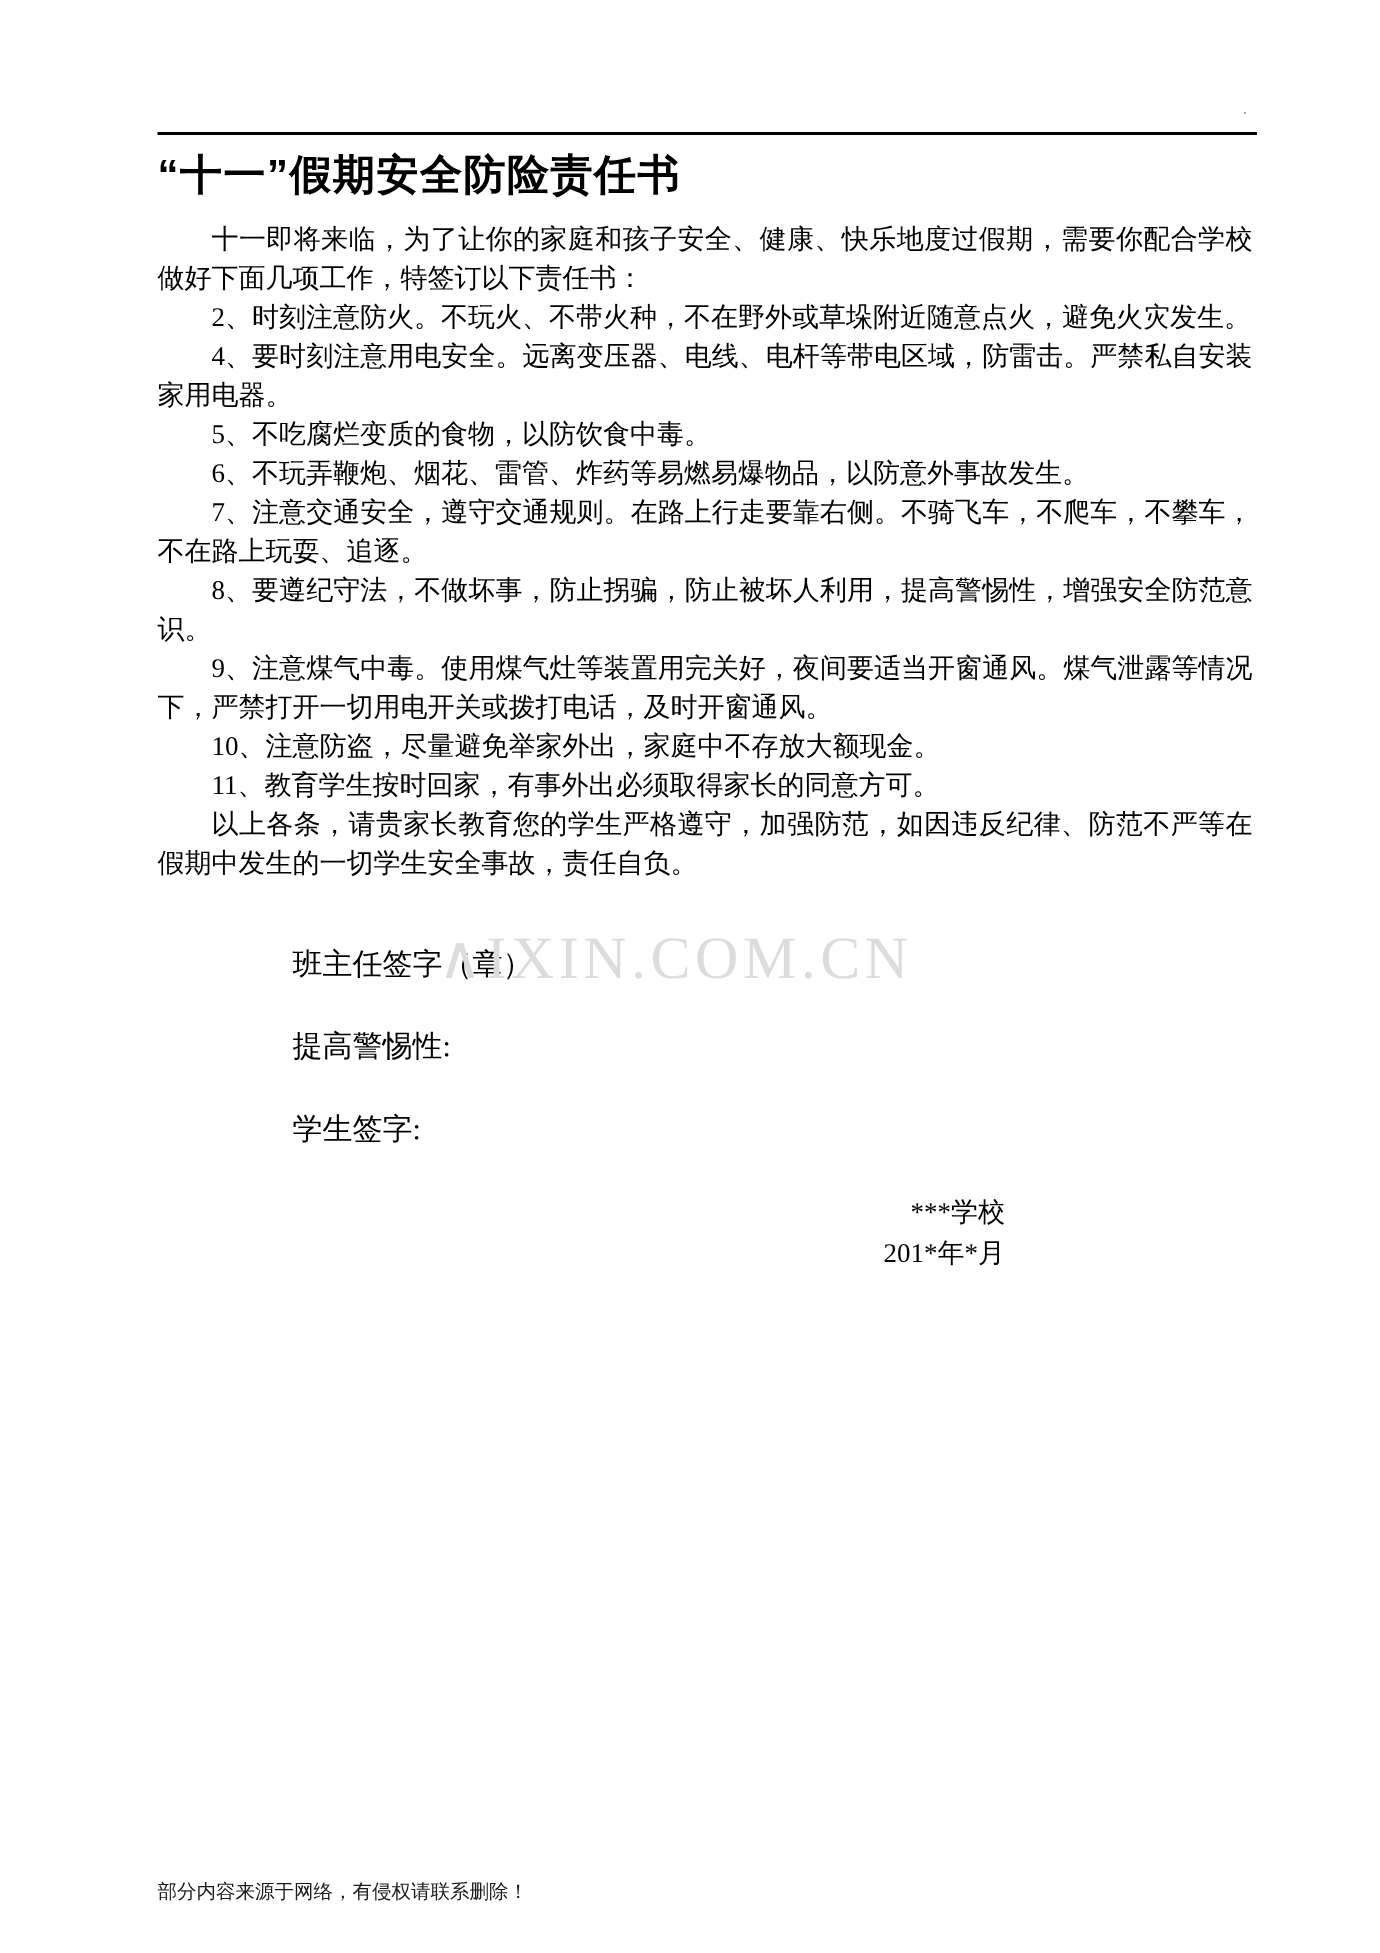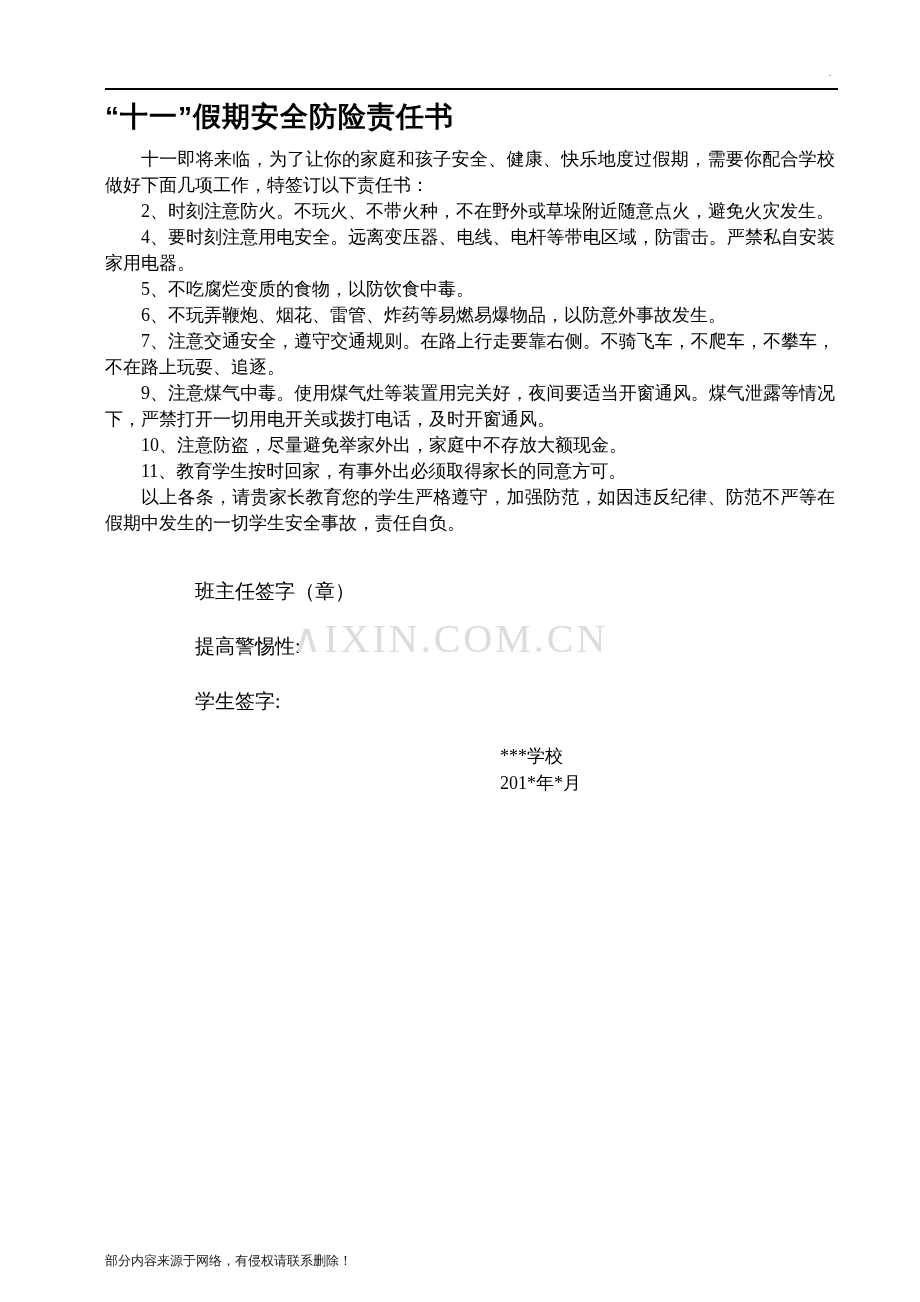--- a/index.html
+++ b/index.html
@@ -51,21 +51,21 @@
     font-size: 20px;
     line-height: 26px;
   }
   .signatures p {
     margin: 0 0 29px 0;
   }
   .school-block {
     margin: 10px 0 0 0;
     padding-left: 500px;
     width: 170px;
-    text-align: left;
+    text-align: right;
     font-size: 18px;
     line-height: 27px;
   }
   .school-block p {
     margin: 0;
   }
   .watermark {
     position: absolute;
     top: 615px;
     left: 292px;
@@ -96,20 +96,21 @@
 
   <h1 class="doc-title">“十一”假期安全防险责任书</h1>
 
   <div class="body-text">
     <p class="para">十一即将来临，为了让你的家庭和孩子安全、健康、快乐地度过假期，需要你配合学校做好下面几项工作，特签订以下责任书：</p>
     <p class="para">2、时刻注意防火。不玩火、不带火种，不在野外或草垛附近随意点火，避免火灾发生。</p>
     <p class="para">4、要时刻注意用电安全。远离变压器、电线、电杆等带电区域，防雷击。严禁私自安装家用电器。</p>
     <p class="para">5、不吃腐烂变质的食物，以防饮食中毒。</p>
     <p class="para">6、不玩弄鞭炮、烟花、雷管、炸药等易燃易爆物品，以防意外事故发生。</p>
     <p class="para">7、注意交通安全，遵守交通规则。在路上行走要靠右侧。不骑飞车，不爬车，不攀车，不在路上玩耍、追逐。</p>
+    <p class="para">8、要遵纪守法，不做坏事，防止拐骗，防止被坏人利用，提高警惕性，增强安全防范意识。</p>
     <p class="para">9、注意煤气中毒。使用煤气灶等装置用完关好，夜间要适当开窗通风。煤气泄露等情况下，严禁打开一切用电开关或拨打电话，及时开窗通风。</p>
     <p class="para">10、注意防盗，尽量避免举家外出，家庭中不存放大额现金。</p>
     <p class="para">11、教育学生按时回家，有事外出必须取得家长的同意方可。</p>
     <p class="para">以上各条，请贵家长教育您的学生严格遵守，加强防范，如因违反纪律、防范不严等在假期中发生的一切学生安全事故，责任自负。</p>
   </div>
 
   <div class="signatures">
     <p>班主任签字（章）</p>
     <p>提高警惕性:</p>
     <p>学生签字:</p>

